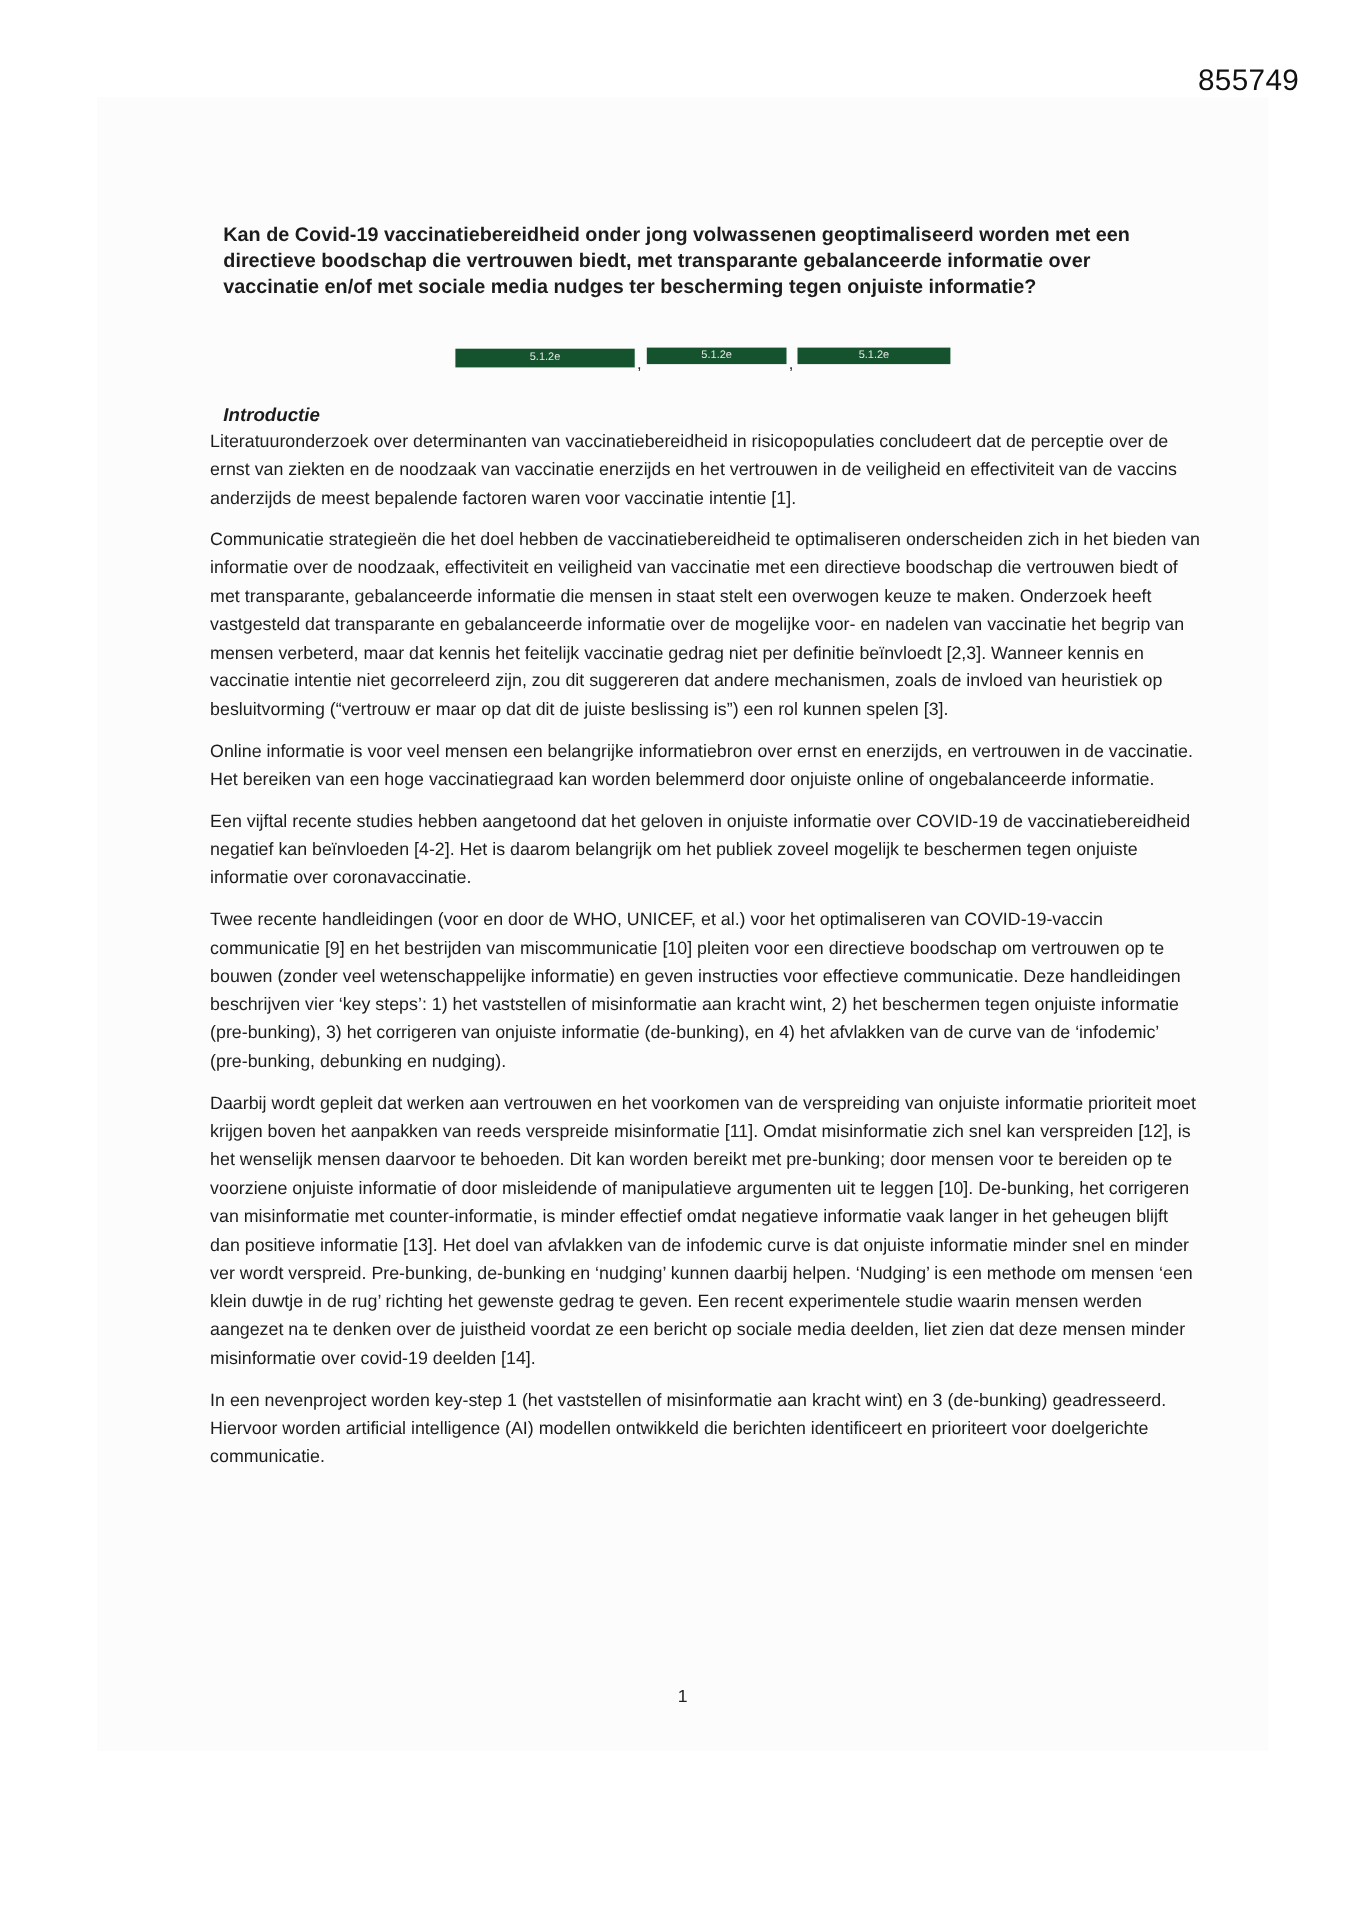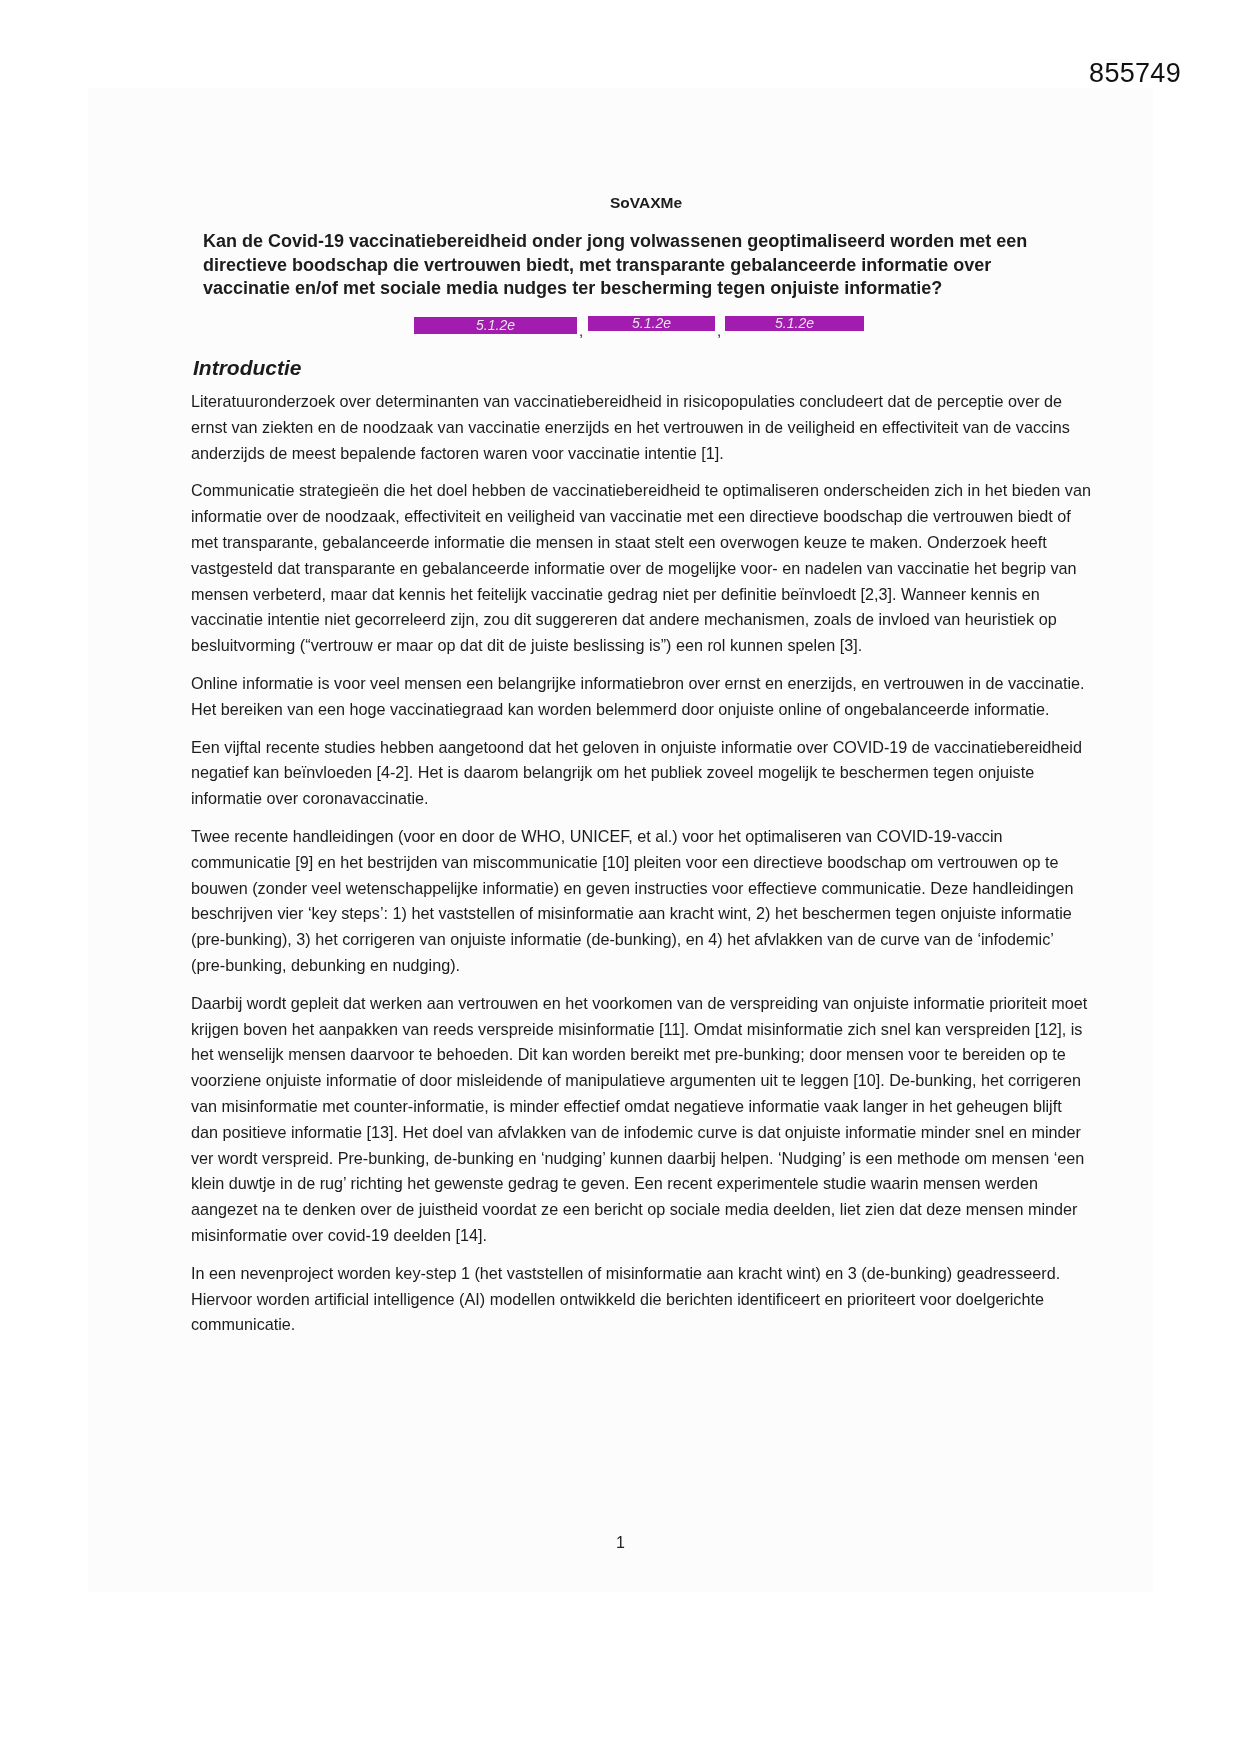--- a/index.html
+++ b/index.html
@@ -58,40 +58,39 @@
     .authors {
       position: absolute;
       top: 126px;
       left: 223px;
       height: 20px;
       white-space: nowrap;
     }
     .redaction {
       display: inline-block;
       position: absolute;
-      background: #a21caf;
+      background: #14532d;
       color: #e8e8e8;
-      font-size: 14px;
+      font-size: 10px;
       line-height: 16px;
       text-align: center;
       font-family: "Liberation Sans", sans-serif;
-      font-style: italic;
     }
     .sep {
       position: absolute;
       font-size: 15px;
       color: #222;
     }
     .section-heading {
       position: absolute;
       top: 163px;
       left: 0;
       font-style: italic;
-      font-size: 21px;
-      margin: 2px;
+      font-size: 17px;
+      margin: 12px;
     }
     .body-text {
       position: absolute;
       top: 199px;
       left: 0;
       width: 900px;
     }
     .body-text p {
       margin: 0 0 12px 0;
       line-height: 25.8px;
@@ -109,21 +108,20 @@
     }
   </style>
 </head>
 <body>
 
 <div class="doc-id">855749</div>
 
 <div class="page-sheet"></div>
 
 <div class="content">
-  <p class="project-title">SoVAXMe</p>
   <p class="research-question">Kan de Covid-19 vaccinatiebereidheid onder jong volwassenen geoptimaliseerd worden met een directieve boodschap die vertrouwen biedt, met transparante gebalanceerde informatie over vaccinatie en/of met sociale media nudges ter bescherming tegen onjuiste informatie?</p>
 
   <div class="authors">
     <span class="redaction" style="left:0px; top:1px; width:163px; height:17px;">5.1.2e</span>
     <span class="sep" style="left:165px; top:2px;">,</span>
     <span class="redaction" style="left:174px; top:0px; width:127px; height:15px; line-height:14px;">5.1.2e</span>
     <span class="sep" style="left:303px; top:2px;">,</span>
     <span class="redaction" style="left:311px; top:0px; width:139px; height:15px; line-height:14px;">5.1.2e</span>
   </div>
 

